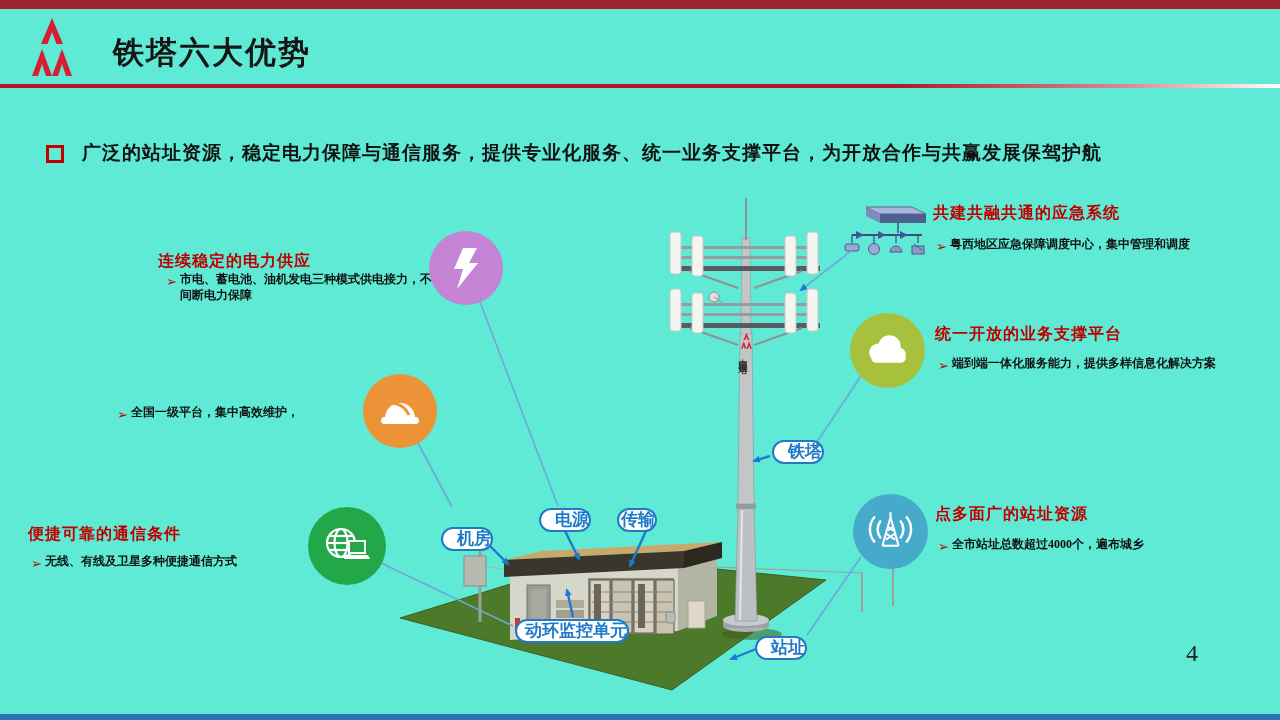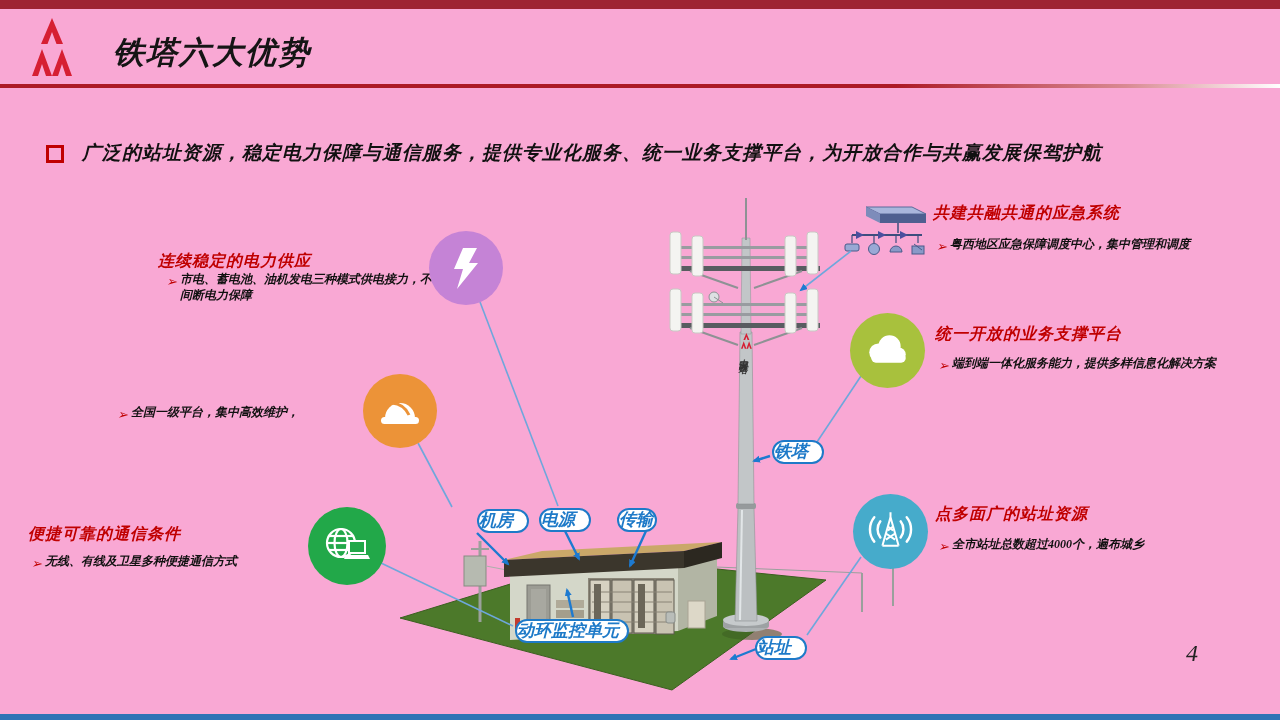--- a/index.html
+++ b/index.html
@@ -1,17 +1,17 @@
 <!DOCTYPE html>
 <html><head>
 <meta charset="utf-8">
 <style>
   html,body{margin:0;padding:0;background:#fff;}
-  .slide{position:relative;width:1280px;height:720px;background:#f9a8d4;overflow:hidden;
-         font-family:"Liberation Serif","DejaVu Serif",serif;font-style:italic;}
+  .slide{position:relative;width:1280px;height:720px;background:#5eead4;overflow:hidden;
+         font-family:"Liberation Serif","DejaVu Serif",serif;}
   
   .top-bar{position:absolute;left:0;top:0;width:1280px;height:9px;background:#9e2433;}
   .logo{position:absolute;left:32px;top:18px;}
   .title{position:absolute;left:113px;top:32px;margin:0;font-family:"Liberation Sans","DejaVu Sans",sans-serif;
          font-size:31px;font-weight:700;color:#151515;letter-spacing:2px;}
   .header-line{position:absolute;left:0;top:84px;width:1280px;height:4px;
          background:linear-gradient(to right,#ad1a26 0%,#ad1a26 70%,#d98a93 88%,#ffffff 100%);}
   
   .intro{position:absolute;left:46px;top:141px;width:1190px;display:flex;align-items:flex-start;}
   .sq{display:inline-block;width:12px;height:12px;border:3px solid #c00000;margin:4px 18px 0 0;flex:0 0 auto;}
@@ -29,23 +29,23 @@
   .t5{left:935px;top:504px}.d5{left:938px;top:536px}
   
   .circle{position:absolute;border-radius:50%;display:flex;align-items:center;justify-content:center;z-index:2;}
   .c0{left:429px;top:231px;width:74px;height:74px;background:#c583d6;}
   .c1{left:363px;top:374px;width:74px;height:74px;background:#ec9338;}
   .c2{left:308px;top:507px;width:78px;height:78px;background:#22a849;}
   .c4{left:850px;top:313px;width:75px;height:75px;background:#a8c13d;}
   .c5{left:853px;top:494px;width:75px;height:75px;background:#46abcb;}
   
   .bubble{position:absolute;height:24px;box-sizing:border-box;border:2px solid #1e7ac8;border-radius:13px;
-          background:#fff;color:#1e7ac8;font-size:17px;font-weight:bold;text-align:left;
+          background:#fff;color:#1e7ac8;font-size:17px;font-weight:bold;text-align:right;
           line-height:20px;z-index:2;white-space:nowrap;}
-  .b-room{left:441px;top:509px;width:52px;margin-left:36px;}
+  .b-room{left:441px;top:527px;width:52px;}
   .b-power{left:539px;top:508px;width:52px;}
   .b-trans{left:617px;top:508px;width:40px;}
   .b-tower{left:772px;top:440px;width:52px;}
   .b-mon{left:515px;top:619px;width:114px;}
   .b-site{left:755px;top:636px;width:52px;}
   .tower-brand{position:absolute;left:736px;top:352px;width:13px;writing-mode:vertical-rl;text-orientation:upright;
           font-size:9px;font-weight:bold;color:#333;letter-spacing:2px;z-index:2;}
   .scene{position:absolute;left:0;top:0;z-index:1;}
   .cl{stroke:#6ea7dc;stroke-width:1.6;}
   .ar{stroke:#1d7ad0;stroke-width:2.4;}

